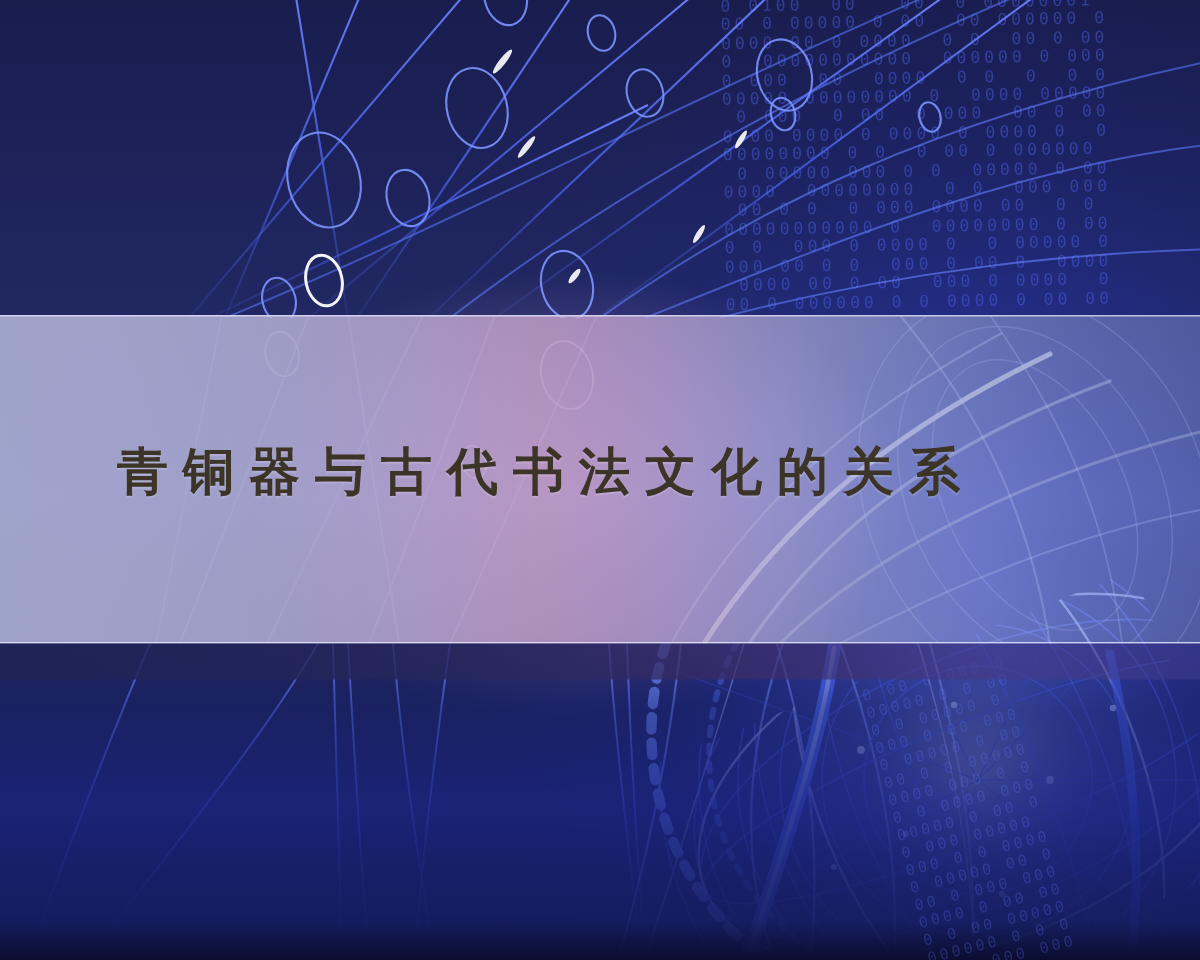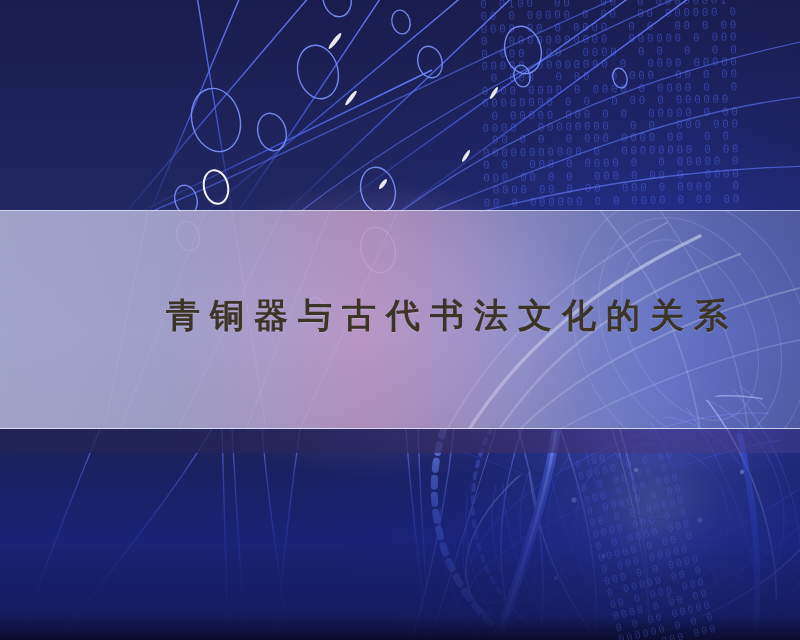--- a/index.html
+++ b/index.html
@@ -114,21 +114,20 @@
     left: 78px;
     top: 293px;
     width: 660px;
     font-size: 34px;
     line-height: 44px;
     letter-spacing: 10px;
     font-weight: 700;
     color: #3c3427;
     white-space: nowrap;
     text-shadow: 0 1px 1px rgba(255,255,255,0.18);
-    text-align: right;
   }
   
   svg.deco { position: absolute; left: 0; top: 0; }
   
   #binary {
     position: absolute;
     left: 482px;
     top: -4px;
     width: 330px;
     height: 214px;

